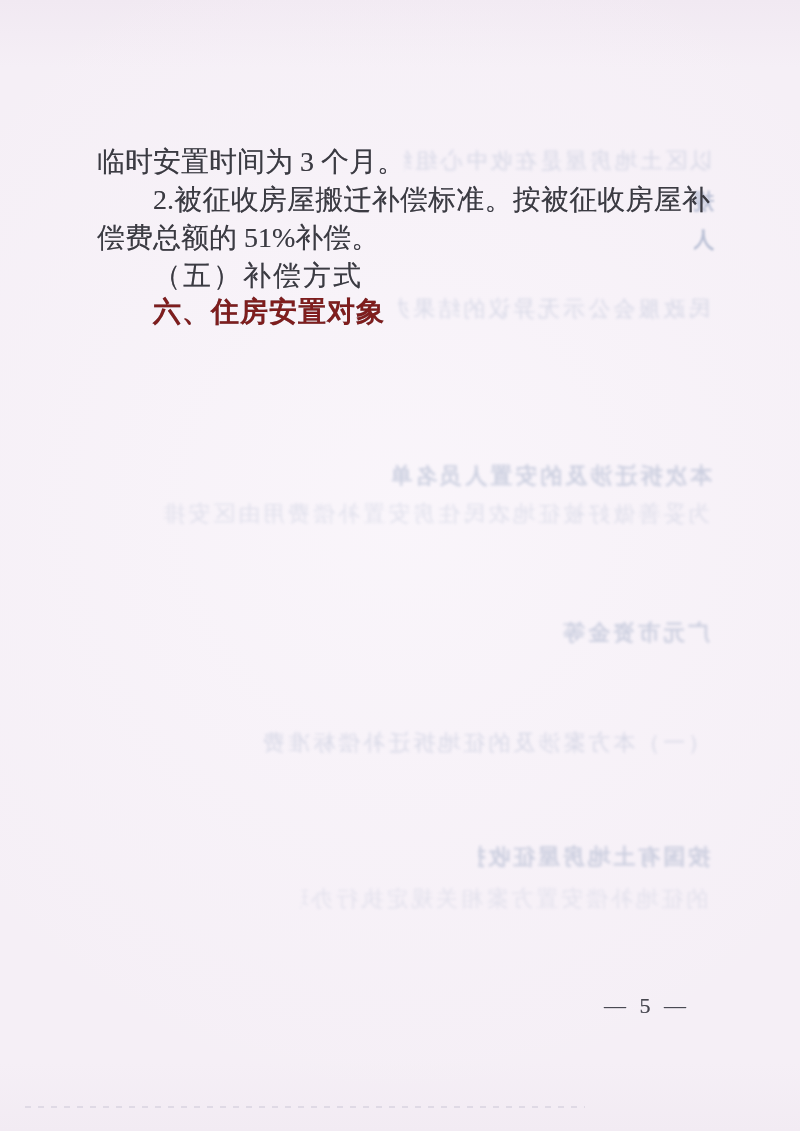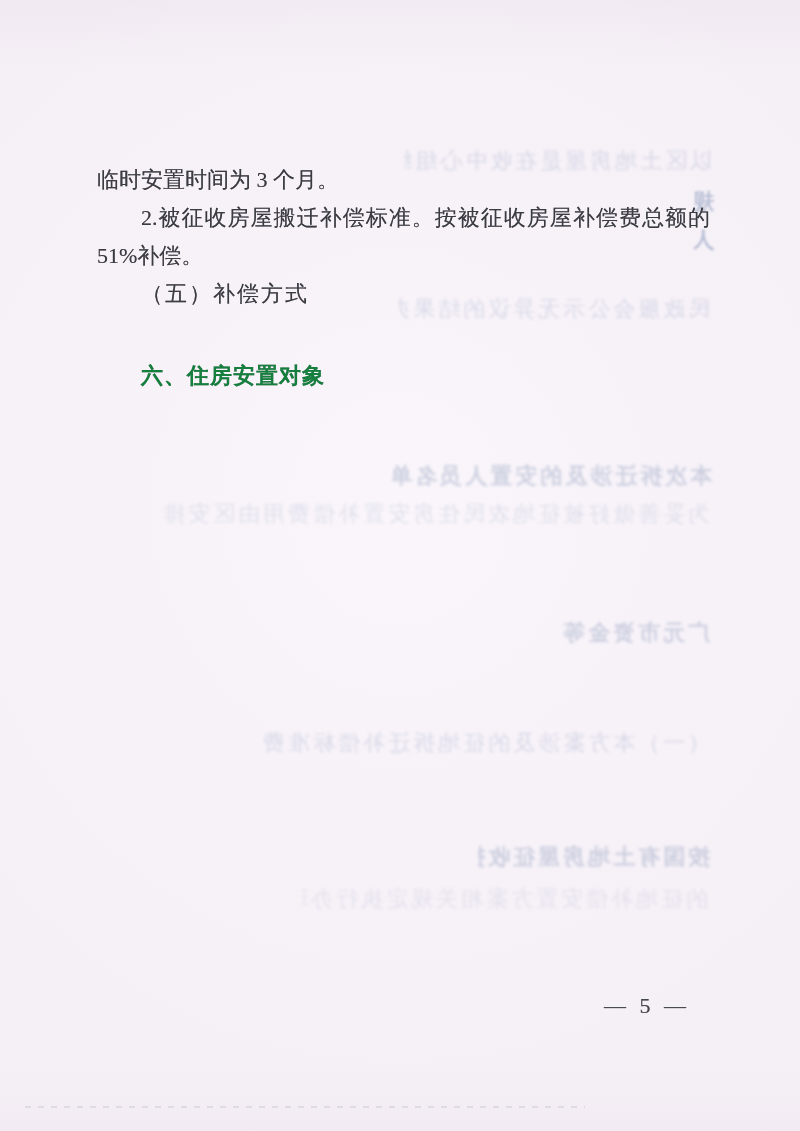--- a/index.html
+++ b/index.html
@@ -12,39 +12,38 @@
       radial-gradient(ellipse 95% 70% at 50% 45%, rgba(250,246,251,.9) 0%, rgba(250,246,251,0) 75%),
       linear-gradient(180deg, #f1e9f2 0%, #f5eff6 6%, #f5eff6 94%, #f2ebf3 100%);
     font-family: "Liberation Serif", "DejaVu Serif", serif;
   }
   .sheet {
     position: absolute; inset: 0;
   }
   
   .doc {
     position: absolute;
-    left: 97px; top: 161px; width: 613px;
+    left: 97px; top: 143px; width: 613px;
     color: #3b3b42;
-    font-size: 22px;
+    font-size: 28px;
     line-height: 38px;
     text-align: justify;
     text-shadow: 0 0 0.5px rgba(60,60,75,.55);
   }
   .doc p { margin: 0; padding: 0; text-indent: 2em; }
   .doc p.noindent { text-indent: 0; }
   .doc p.head-kai {
     font-family: "Liberation Serif", "DejaVu Serif", serif;
     letter-spacing: 2px;
   }
   .doc p.head-bold {
-    font-family: Liberation Sans, sans-serif;
+    font-family: Liberation Mono, monospace;
     font-weight: bold;
-    color: #15803d;
+    color: #7f1d1d;
     letter-spacing: 1px;
-    margin-top: 44px;
   }
   
   .pagenum {
     position: absolute;
     top: 993px; right: 110px;
     color: #46464e;
     font-size: 22px;
     letter-spacing: 4px;
     text-shadow: 0 0 0.5px rgba(60,60,75,.5);
   }

